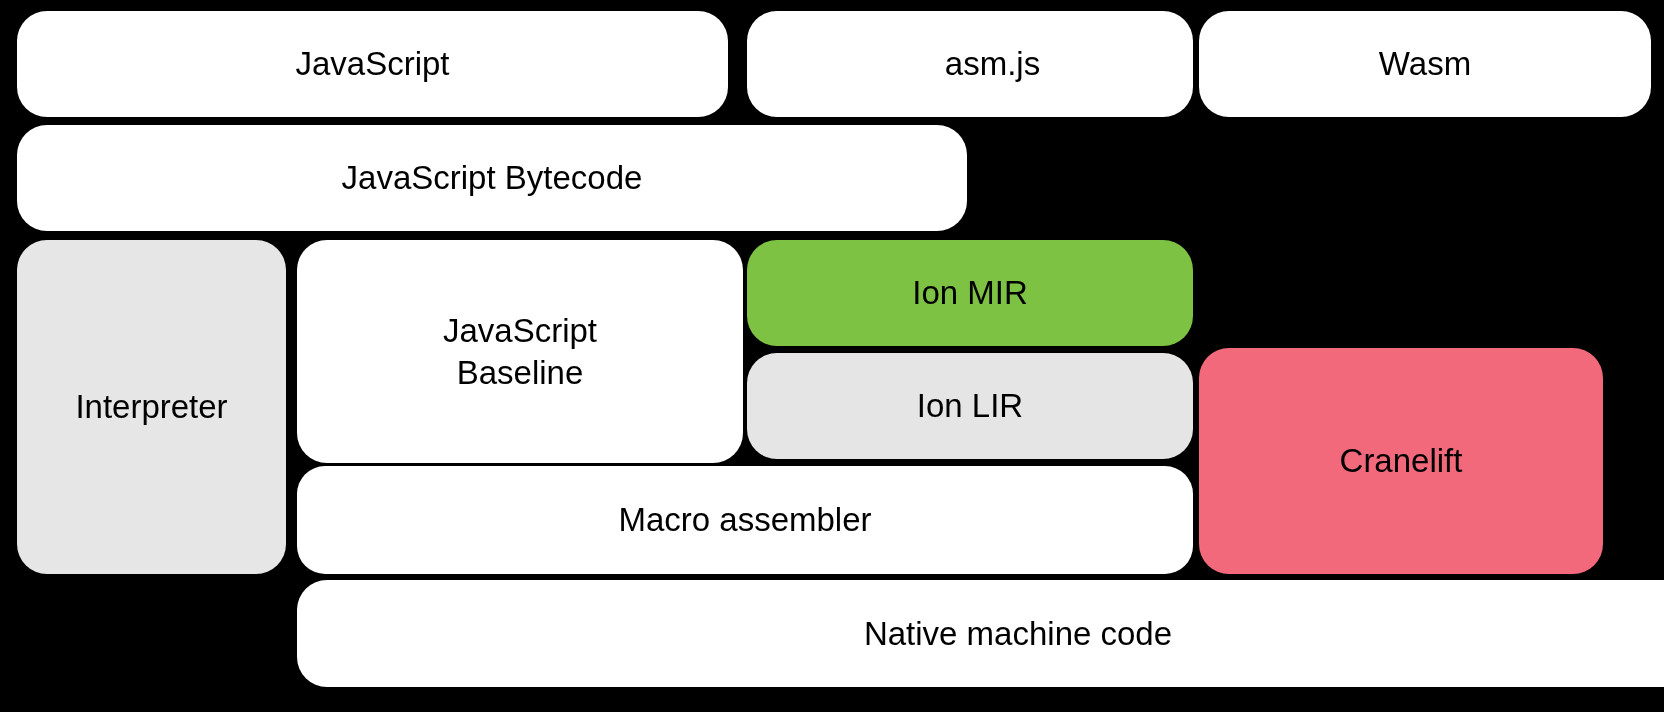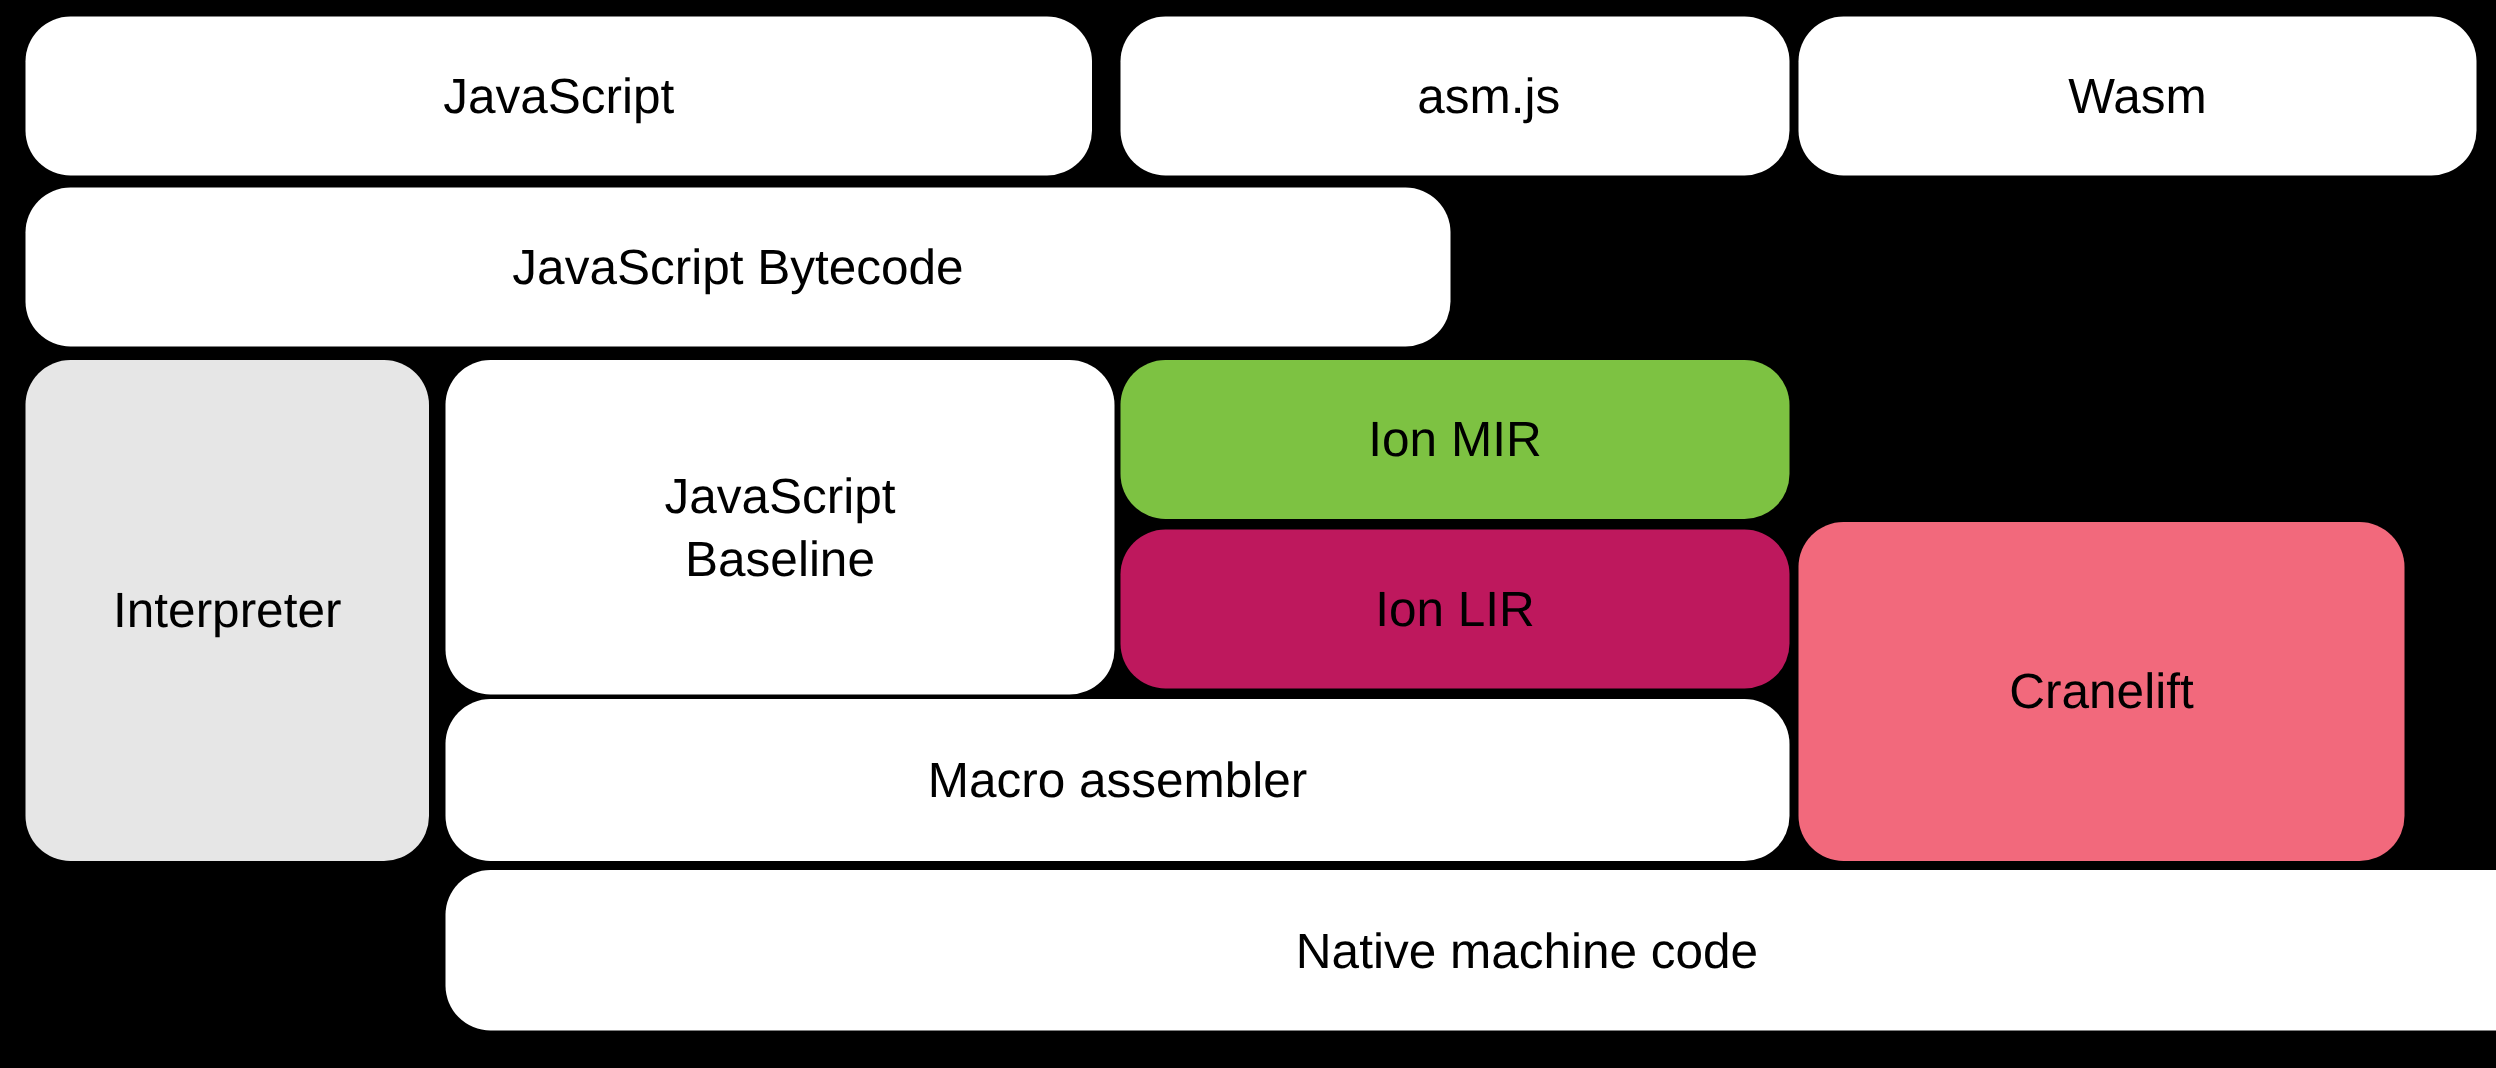--- a/index.html
+++ b/index.html
@@ -33,17 +33,17 @@
 
 <div class="canvas" style="background: rgb(0, 0, 0);">
     <div class="box" style="left: 17px; top: 11px; width: 711px; height: 106px; background: rgb(255, 255, 255); color: rgb(0, 0, 0);"><span>JavaScript</span></div>
     <div class="box" style="left: 747px; top: 11px; width: 446px; height: 106px; background: rgb(255, 255, 255); color: rgb(0, 0, 0); padding-left: 45px;"><span>asm.js</span></div>
     <div class="box" style="left: 1199px; top: 11px; width: 452px; height: 106px; background: rgb(255, 255, 255); color: rgb(0, 0, 0);"><span>Wasm</span></div>
     <div class="box" style="left: 17px; top: 125px; width: 950px; height: 106px; background: rgb(255, 255, 255); color: rgb(0, 0, 0);"><span>JavaScript Bytecode</span></div>
     <div class="box" style="left: 17px; top: 240px; width: 269px; height: 334px; background: rgb(230, 230, 230); color: rgb(0, 0, 0);"><span>Interpreter</span></div>
     <div class="box" style="left: 297px; top: 240px; width: 446px; height: 223px; background: rgb(255, 255, 255); color: rgb(0, 0, 0);"><span>JavaScript
 Baseline</span></div>
     <div class="box" style="left: 747px; top: 240px; width: 446px; height: 106px; background: rgb(125, 194, 66); color: rgb(0, 0, 0); align-items: center;"><span>Ion MIR</span></div>
-    <div class="box" style="left: 747px; top: 353px; width: 446px; height: 106px; background: #be185d; color: rgb(0, 0, 0);"><span>Ion LIR</span></div>
+    <div class="box" style="left: 747px; top: 353px; width: 446px; height: 106px; background: #e5e5e5; color: rgb(0, 0, 0);"><span>Ion LIR</span></div>
     <div class="box" style="left: 1199px; top: 348px; width: 404px; height: 226px; background: rgb(242, 105, 124); color: rgb(0, 0, 0);"><span>Cranelift</span></div>
-    <div class="box" style="left: 297px; top: 466px; width: 896px; height: 108px; background: rgb(255, 255, 255); color: rgb(0, 0, 0);"><span>Macro assembler</span></div>
+    <div class="box" style="left: 297px; top: 466px; width: 896px; height: 108px; background: rgb(255, 255, 255); color: rgb(0, 0, 0); border-radius: 28px;"><span>Macro assembler</span></div>
     <div class="box" style="left: 297px; top: 580px; width: 1442px; height: 107px; background: rgb(255, 255, 255); color: rgb(0, 0, 0);"><span>Native machine code</span></div>
   </div>
 
 </body></html>

